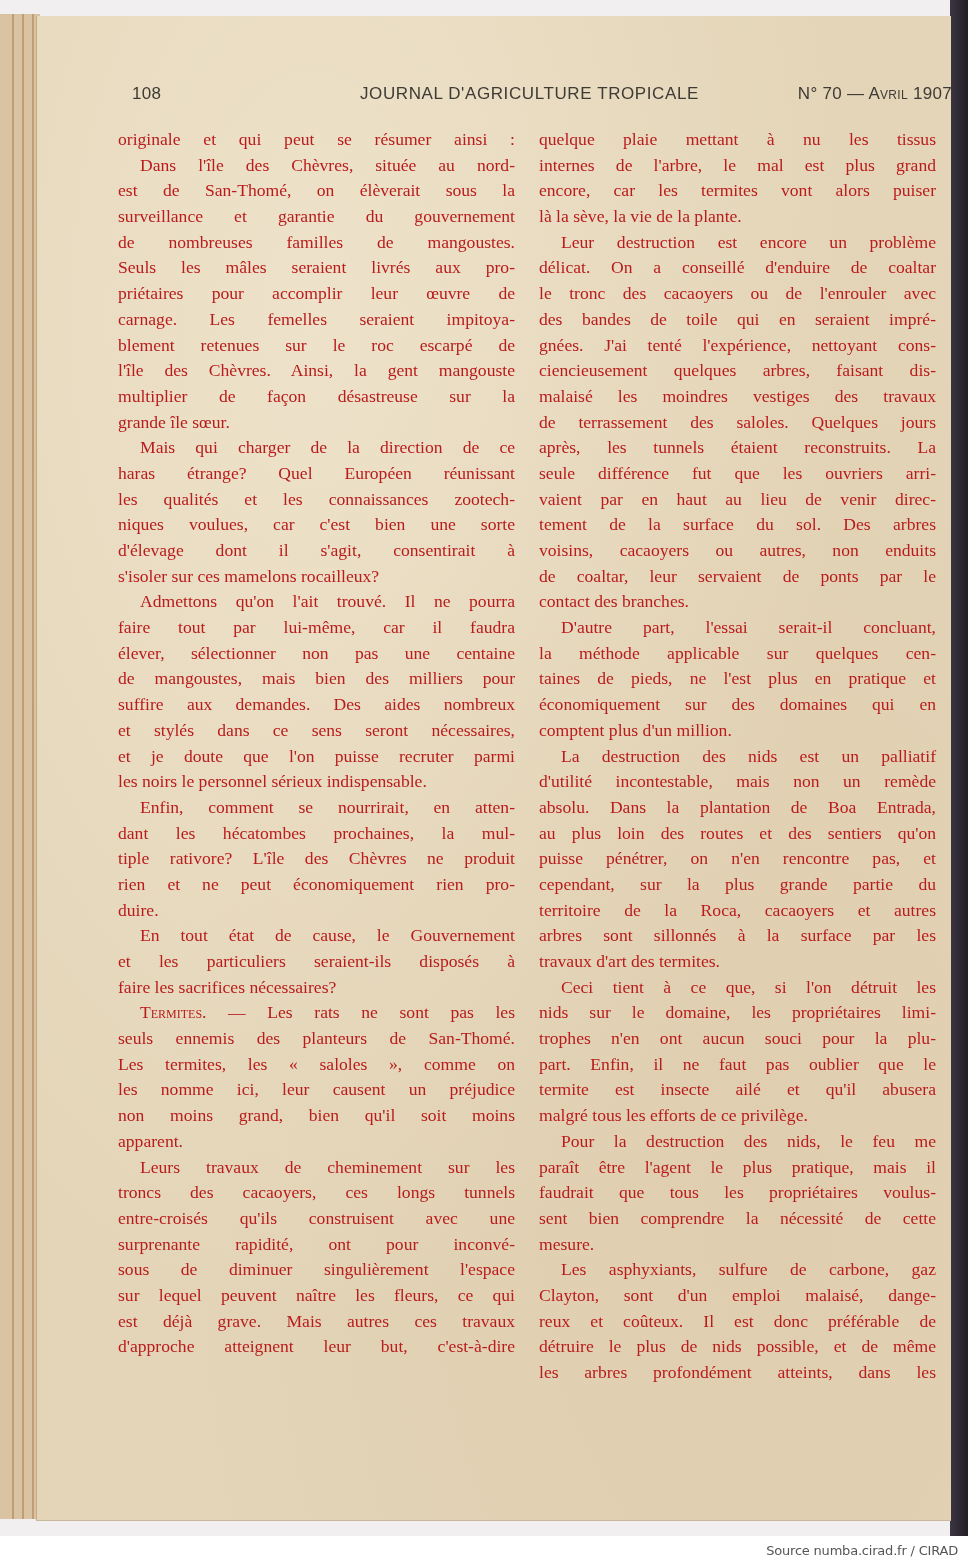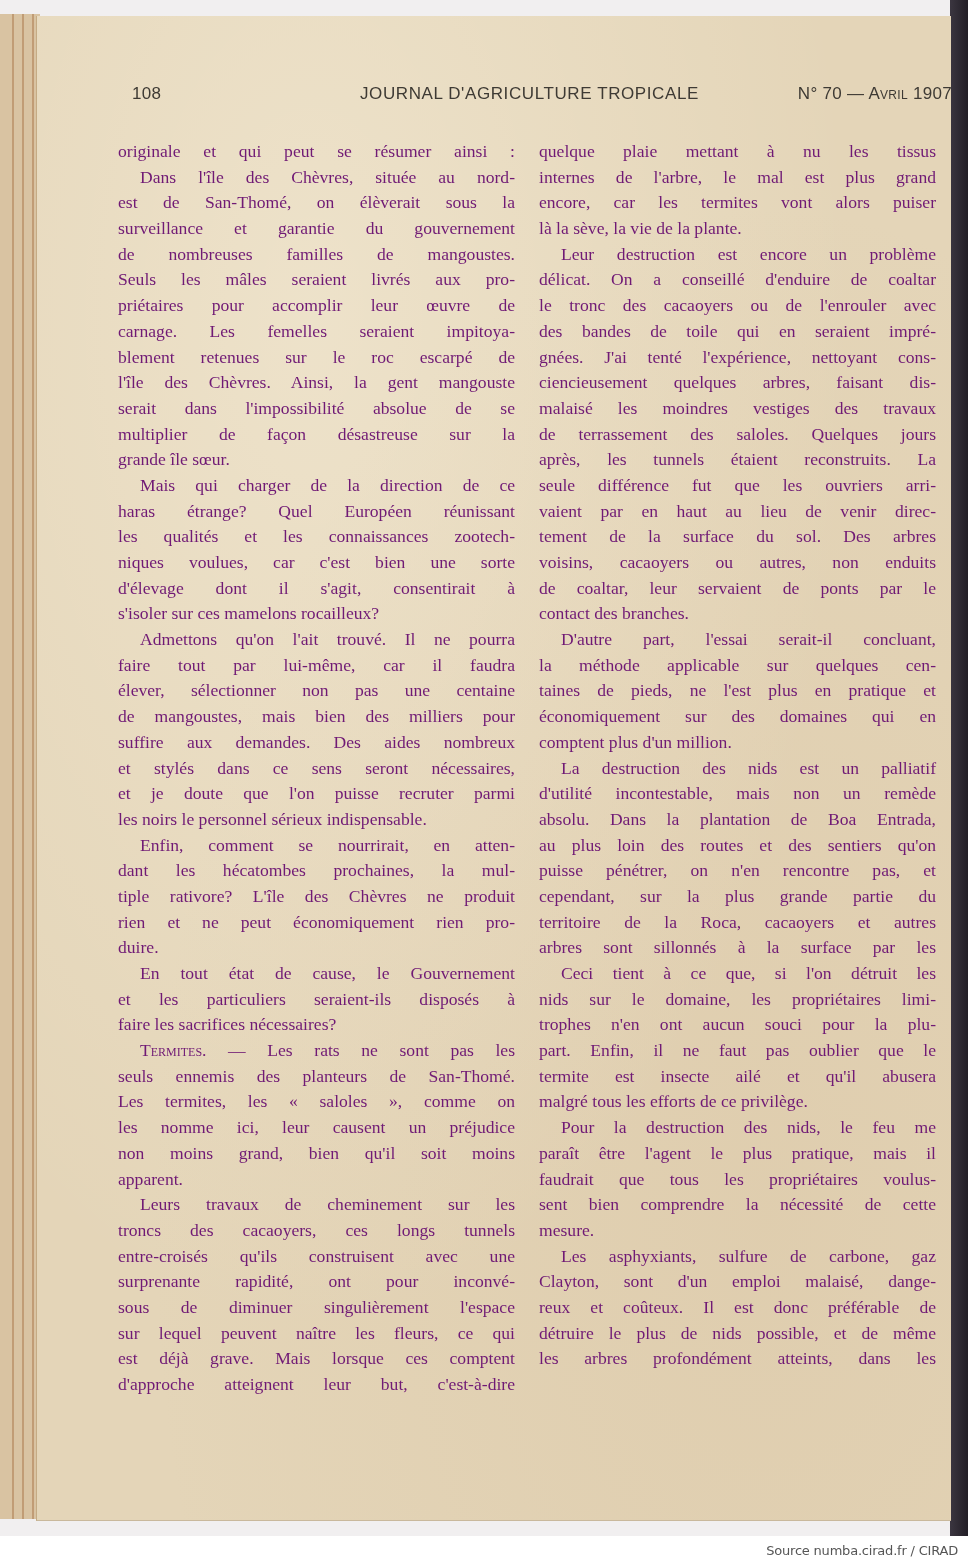--- a/index.html
+++ b/index.html
@@ -37,22 +37,22 @@
       font-size: 17px; color: #3e3a34; letter-spacing: .3px;
       font-family: Liberation Sans, sans-serif;
       margin-left: 14px;
     }
     .running-head .pg { position: absolute; left: 0; top: 0; }
     .running-head .title { position: absolute; left: 228px; top: 0; letter-spacing: .6px; }
     .running-head .issue { position: absolute; right: 0; top: 0; }
     .sc { font-variant: small-caps; text-align: center; }
 
     .col {
-      position: absolute; top: 139px; width: 397px;
-      font-size: 17.6px; line-height: 25.7px; color: #701a75;
+      position: absolute; top: 127px; width: 397px;
+      font-size: 17.6px; line-height: 25.7px; color: #b91c1c;
       text-align: justify;
       font-family: "Liberation Serif", "DejaVu Serif", serif;
     }
     .col.left { left: 118px; }
     .col.right { left: 539px; }
     .col .line {
       display: block; height: 25.7px; white-space: nowrap;
       text-align-last: justify; text-align: justify;
     }
     .col .line.last { text-align-last: left; }
@@ -87,21 +87,20 @@
     <span class="line"><span><span>originale et qui peut se résumer ainsi :</span></span></span>
     <span class="line indent"><span><span>Dans l'île des Chèvres, située au nord-</span></span></span>
     <span class="line"><span><span>est de San-Thomé, on élèverait sous la</span></span></span>
     <span class="line"><span><span>surveillance et garantie du gouvernement</span></span></span>
     <span class="line"><span><span>de nombreuses familles de mangoustes.</span></span></span>
     <span class="line"><span><span>Seuls les mâles seraient livrés aux pro-</span></span></span>
     <span class="line"><span><span>priétaires pour accomplir leur œuvre de</span></span></span>
     <span class="line"><span><span>carnage. Les femelles seraient impitoya-</span></span></span>
     <span class="line"><span><span>blement retenues sur le roc escarpé de</span></span></span>
     <span class="line"><span><span>l'île des Chèvres. Ainsi, la gent mangouste</span></span></span>
-    <span class="line"><span><span>serait dans l'impossibilité absolue de se</span></span></span>
     <span class="line"><span><span>multiplier de façon désastreuse sur la</span></span></span>
     <span class="line last"><span>grande île sœur.</span></span>
     <span class="line indent"><span><span>Mais qui charger de la direction de ce</span></span></span>
     <span class="line"><span><span>haras étrange? Quel Européen réunissant</span></span></span>
     <span class="line"><span><span>les qualités et les connaissances zootech-</span></span></span>
     <span class="line"><span><span>niques voulues, car c'est bien une sorte</span></span></span>
     <span class="line"><span><span>d'élevage dont il s'agit, consentirait à</span></span></span>
     <span class="line last"><span>s'isoler sur ces mamelons rocailleux?</span></span>
     <span class="line indent"><span><span>Admettons qu'on l'ait trouvé. Il ne pourra</span></span></span>
     <span class="line"><span><span>faire tout par lui-même, car il faudra</span></span></span>
@@ -124,21 +123,21 @@
     <span class="line"><span><span>Les termites, les « saloles », comme on</span></span></span>
     <span class="line"><span><span>les nomme ici, leur causent un préjudice</span></span></span>
     <span class="line"><span><span>non moins grand, bien qu'il soit moins</span></span></span>
     <span class="line last"><span>apparent.</span></span>
     <span class="line indent"><span><span>Leurs travaux de cheminement sur les</span></span></span>
     <span class="line"><span><span>troncs des cacaoyers, ces longs tunnels</span></span></span>
     <span class="line"><span><span>entre-croisés qu'ils construisent avec une</span></span></span>
     <span class="line"><span><span>surprenante rapidité, ont pour inconvé-</span></span></span>
     <span class="line"><span><span>sous de diminuer singulièrement l'espace</span></span></span>
     <span class="line"><span><span>sur lequel peuvent naître les fleurs, ce qui</span></span></span>
-    <span class="line"><span><span>est déjà grave. Mais lorsque ces comptent</span></span></span>
+    <span class="line"><span><span>est déjà grave. Mais autres ces travaux</span></span></span>
     <span class="line"><span><span>d'approche atteignent leur but, c'est-à-dire</span></span></span>
   </div>
 <div class="col right" id="col-right">
     <span class="line"><span><span>quelque plaie mettant à nu les tissus</span></span></span>
     <span class="line"><span><span>internes de l'arbre, le mal est plus grand</span></span></span>
     <span class="line"><span><span>encore, car les termites vont alors puiser</span></span></span>
     <span class="line last"><span>là la sève, la vie de la plante.</span></span>
     <span class="line indent"><span><span>Leur destruction est encore un problème</span></span></span>
     <span class="line"><span><span>délicat. On a conseillé d'enduire de coaltar</span></span></span>
     <span class="line"><span><span>le tronc des cacaoyers ou de l'enrouler avec</span></span></span>
@@ -160,20 +159,21 @@
     <span class="line"><span><span>économiquement sur des domaines qui en</span></span></span>
     <span class="line last"><span>comptent plus d'un million.</span></span>
     <span class="line indent"><span><span>La destruction des nids est un palliatif</span></span></span>
     <span class="line"><span><span>d'utilité incontestable, mais non un remède</span></span></span>
     <span class="line"><span><span>absolu. Dans la plantation de Boa Entrada,</span></span></span>
     <span class="line"><span><span>au plus loin des routes et des sentiers qu'on</span></span></span>
     <span class="line"><span><span>puisse pénétrer, on n'en rencontre pas, et</span></span></span>
     <span class="line"><span><span>cependant, sur la plus grande partie du</span></span></span>
     <span class="line"><span><span>territoire de la Roca, cacaoyers et autres</span></span></span>
     <span class="line"><span><span>arbres sont sillonnés à la surface par les</span></span></span>
+    <span class="line last"><span>travaux d'art des termites.</span></span>
     <span class="line indent"><span><span>Ceci tient à ce que, si l'on détruit les</span></span></span>
     <span class="line"><span><span>nids sur le domaine, les propriétaires limi-</span></span></span>
     <span class="line"><span><span>trophes n'en ont aucun souci pour la plu-</span></span></span>
     <span class="line"><span><span>part. Enfin, il ne faut pas oublier que le</span></span></span>
     <span class="line"><span><span>termite est insecte ailé et qu'il abusera</span></span></span>
     <span class="line last"><span>malgré tous les efforts de ce privilège.</span></span>
     <span class="line indent"><span><span>Pour la destruction des nids, le feu me</span></span></span>
     <span class="line"><span><span>paraît être l'agent le plus pratique, mais il</span></span></span>
     <span class="line"><span><span>faudrait que tous les propriétaires voulus-</span></span></span>
     <span class="line"><span><span>sent bien comprendre la nécessité de cette</span></span></span>

